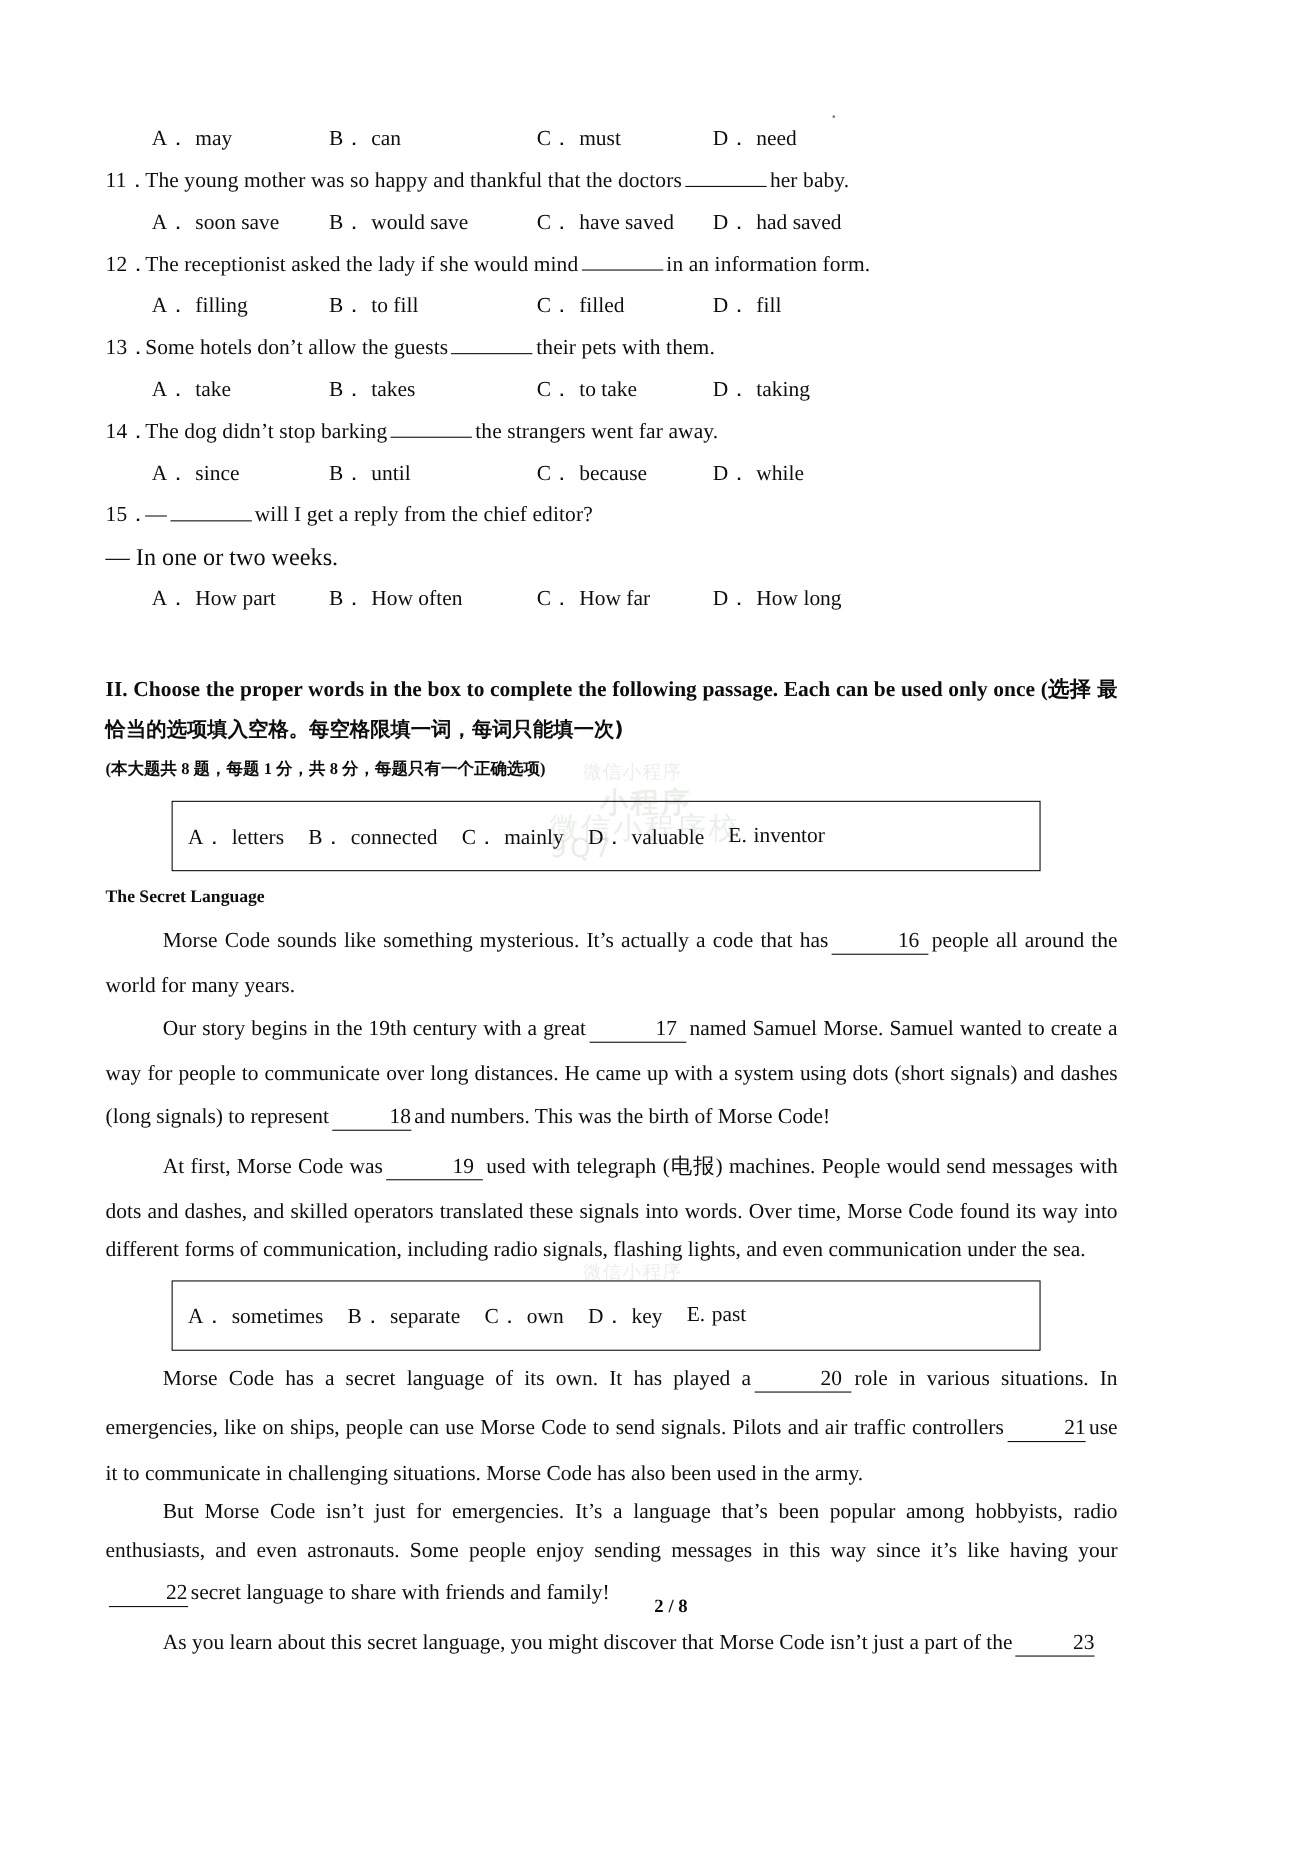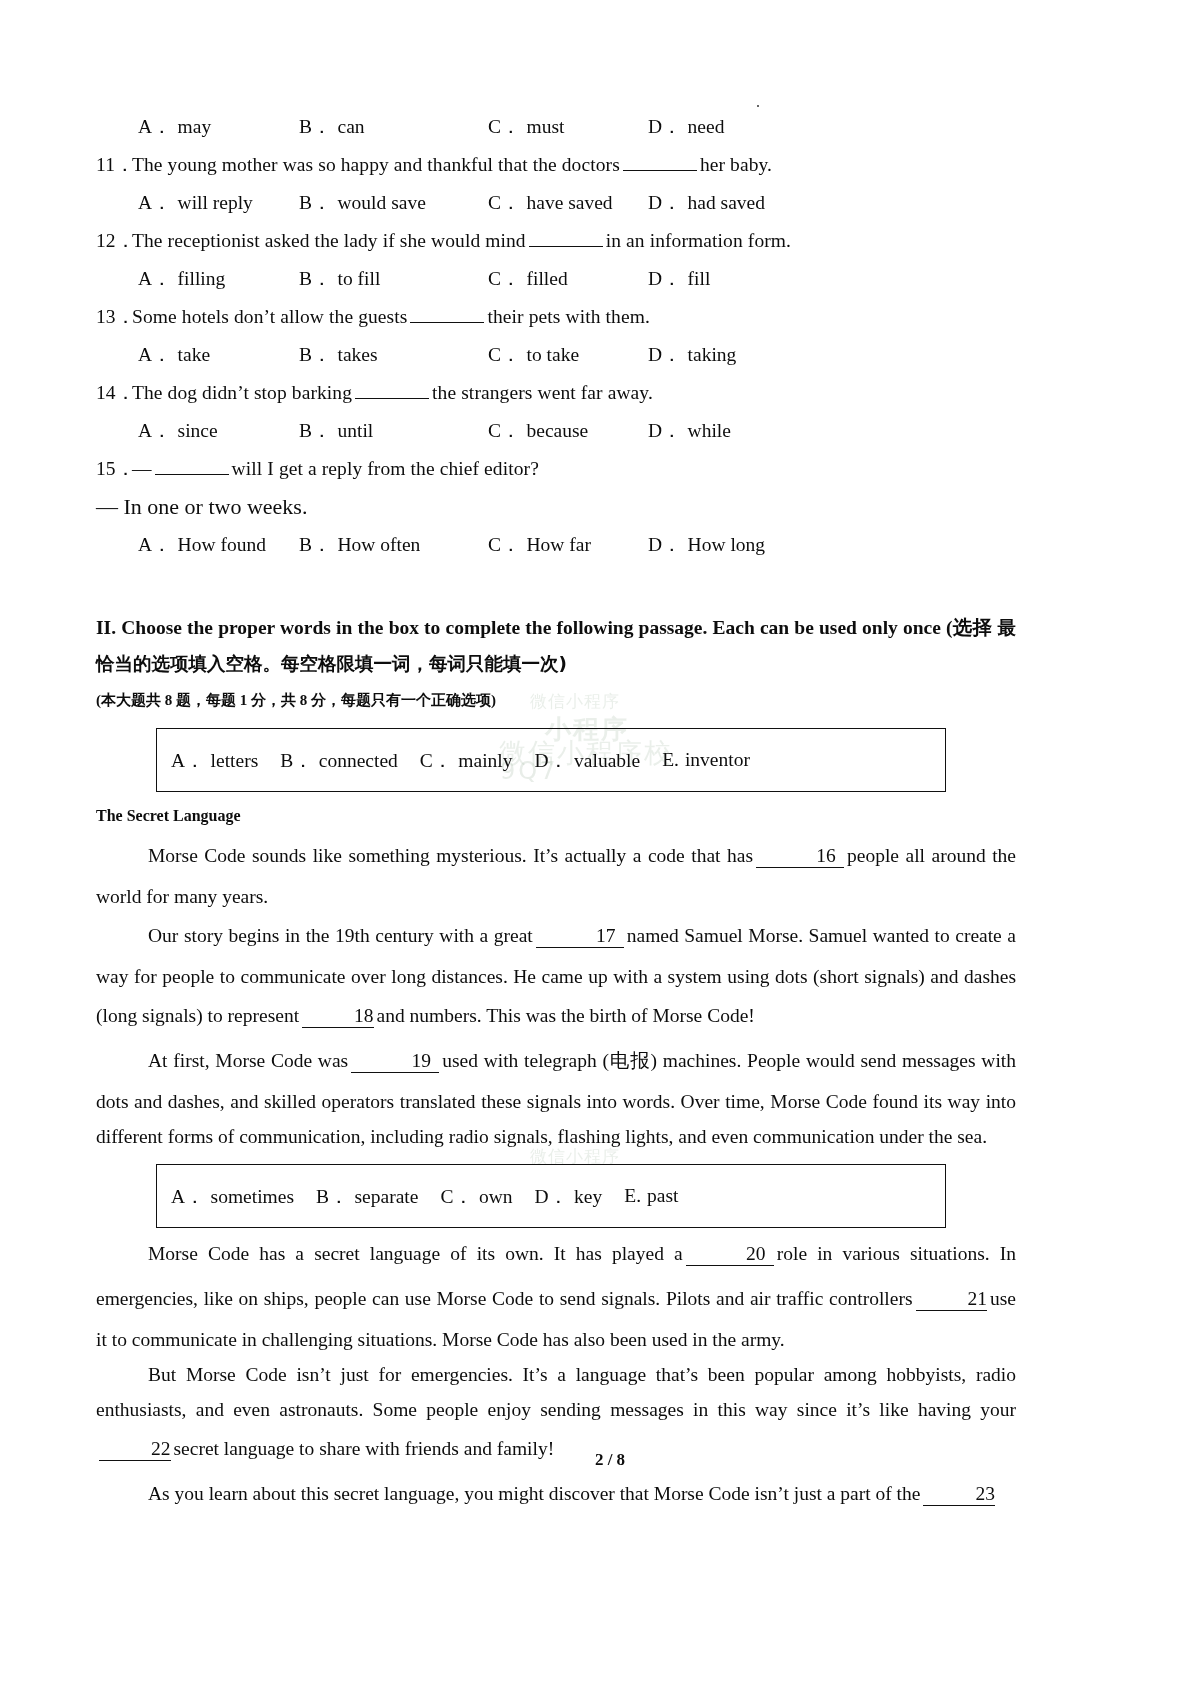--- a/index.html
+++ b/index.html
@@ -194,21 +194,21 @@
       <span class="opt opt-b"><span class="lbl">B．</span><span>can</span></span>
       <span class="opt opt-c"><span class="lbl">C．</span><span>must</span></span>
       <span class="opt opt-d"><span class="lbl">D．</span><span>need</span></span>
     </div>
 
     <div class="mcq-block">
       <div class="stem">
         <span class="qnum">11．</span><span>The young mother was so happy and thankful that the doctors</span><span class="blank-inline"></span><span>her baby.</span>
       </div>
       <div class="options">
-        <span class="opt opt-a"><span class="lbl">A．</span><span>will reply</span></span>
+        <span class="opt opt-a"><span class="lbl">A．</span><span>soon save</span></span>
         <span class="opt opt-b"><span class="lbl">B．</span><span>would save</span></span>
         <span class="opt opt-c"><span class="lbl">C．</span><span>have saved</span></span>
         <span class="opt opt-d"><span class="lbl">D．</span><span>had saved</span></span>
       </div>
     </div>
 
     <div class="mcq-block">
       <div class="stem">
         <span class="qnum">12．</span><span>The receptionist asked the lady if she would mind</span><span class="blank-inline"></span><span>in an information form.</span>
       </div>
@@ -243,21 +243,21 @@
         <span class="opt opt-d"><span class="lbl">D．</span><span>while</span></span>
       </div>
     </div>
 
     <div class="mcq-block">
       <div class="stem">
         <span class="qnum">15．</span><span>—</span><span class="blank-inline"></span><span>will I get a reply from the chief editor?</span>
       </div>
       <div class="answer-line">— In one or two weeks.</div>
       <div class="options">
-        <span class="opt opt-a"><span class="lbl">A．</span><span>How found</span></span>
+        <span class="opt opt-a"><span class="lbl">A．</span><span>How part</span></span>
         <span class="opt opt-b"><span class="lbl">B．</span><span>How often</span></span>
         <span class="opt opt-c"><span class="lbl">C．</span><span>How far</span></span>
         <span class="opt opt-d"><span class="lbl">D．</span><span>How long</span></span>
       </div>
     </div>
 
     <div class="sect-head">
       <span>II. Choose the proper words in the box to complete the following passage. Each can be used only once (选择</span>
       <span class="cn">最恰当的选项填入空格。每空格限填一词，每词只能填一次)</span>
     </div>

